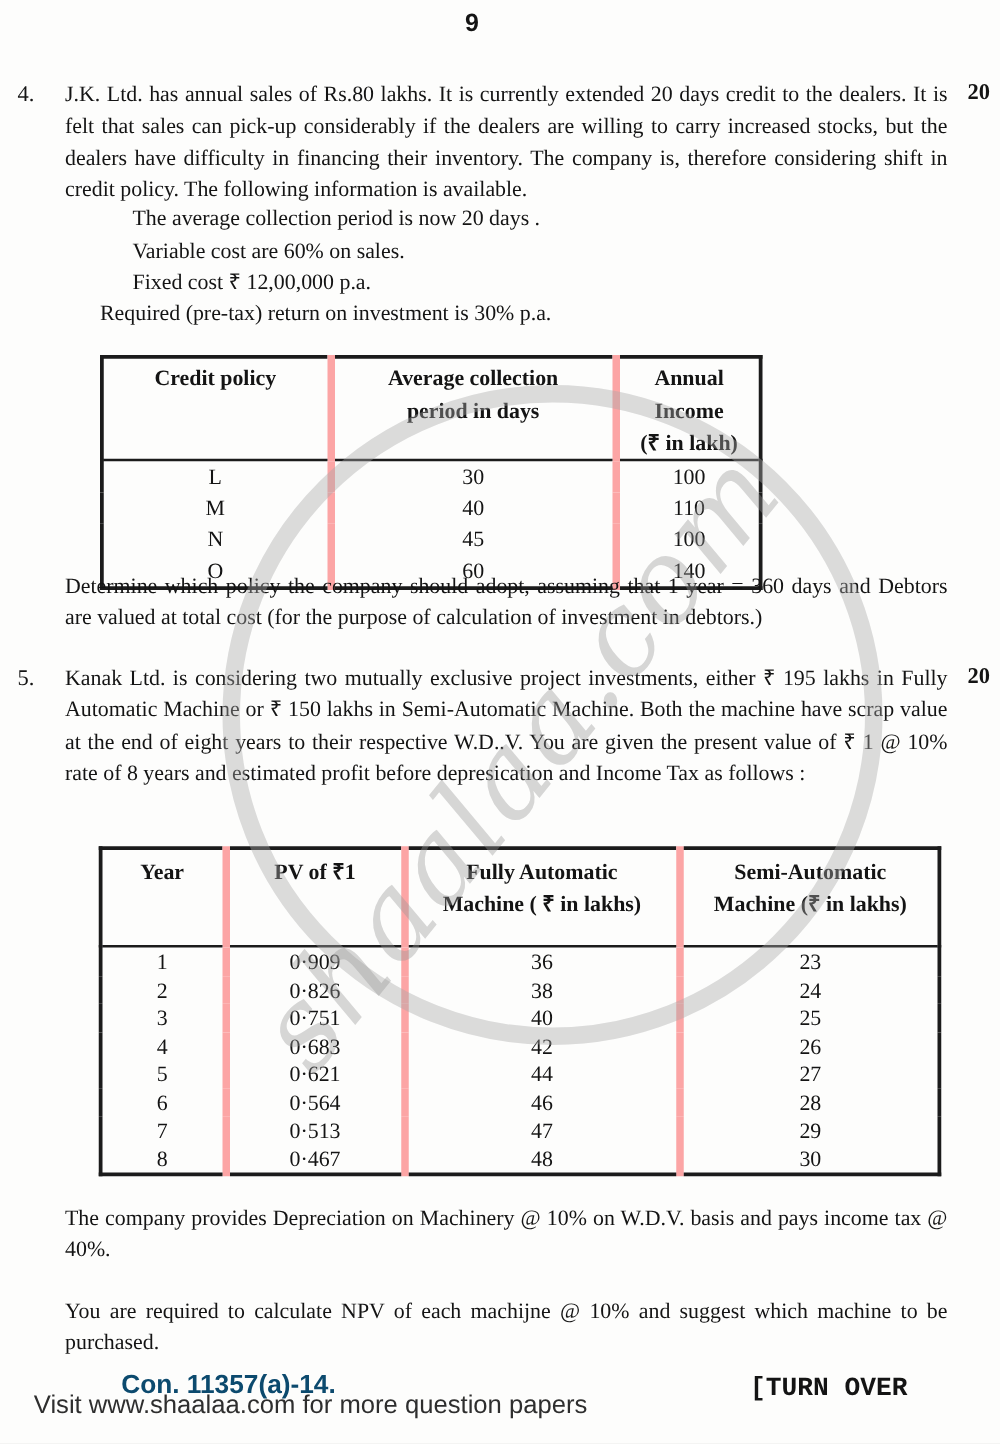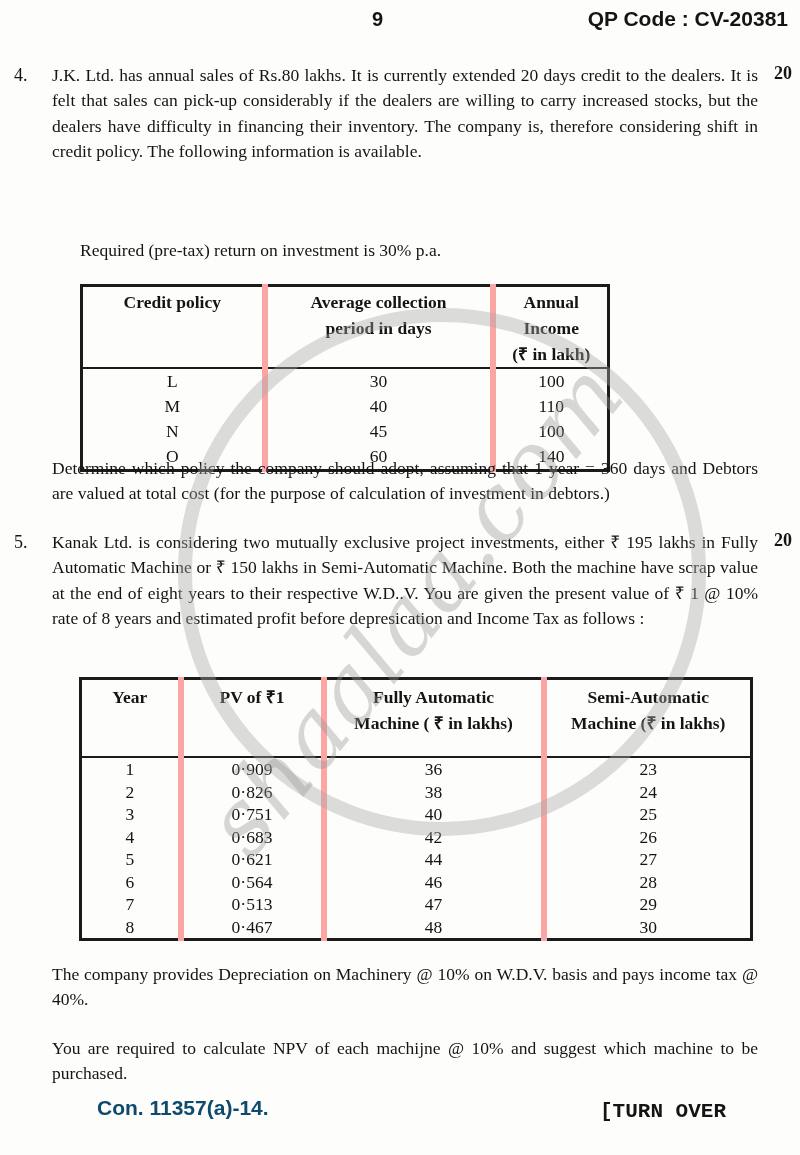--- a/index.html
+++ b/index.html
@@ -47,26 +47,30 @@
     font-size:92px;letter-spacing:2px;color:rgba(150,150,150,0.38);
     z-index:3;pointer-events:none;white-space:nowrap;
   }
 </style>
 </head>
 <body>
 
 <div class="page">
 
   <span class="abs pagenum">9</span>
-  <span class="abs qpcode">QP Code : CV-20381</span>
 
   <span class="abs qnum" style="top:65px">4.</span>
   <span class="abs marks" style="top:63px">20</span>
   <p class="abs para" style="top:63px">J.K. Ltd. has annual sales of Rs.80 lakhs. It is currently extended 20 days credit to the dealers. It is felt that sales can pick-up considerably if the dealers are willing to carry increased stocks, but the dealers have difficulty in financing their inventory. The company is, therefore considering shift in credit policy. The following information is available.</p>
 
+  <div class="abs" style="left:106px;top:162px">
+    <div class="infoline">The average collection period is now 20 days .</div>
+    <div class="infoline">Variable cost are 60% on sales.</div>
+    <div class="infoline">Fixed cost ₹ 12,00,000 p.a.</div>
+  </div>
   <div class="abs infoline" style="left:80px;top:238px">Required (pre-tax) return on investment is 30% p.a.</div>
 
   <table class="abs qtable t1" style="left:80px;top:284px;width:527px">
     <colgroup>
         <col style="width:183px">
         <col style="width:228px">
         <col style="width:116px">
       </colgroup>
     <tbody>
         <tr>
@@ -184,17 +188,18 @@
       <td>30</td>
     </tr>
   </tbody>
     </table>
 
   <p class="abs para" style="top:962px">The company provides Depreciation on Machinery @ 10% on W.D.V. basis and pays income tax @ 40%.</p>
   <p class="abs para" style="top:1036px">You are required to calculate NPV of each machijne @ 10% and suggest which machine to be purchased.</p>
 
   <span class="abs con">Con. 11357(a)-14.</span>
   <span class="abs turnover">[TURN OVER</span>
+  <span class="abs visit">Visit www.shaalaa.com for more question papers</span>
 
   <div class="abs wm-circle"></div>
   <div class="abs wm-text">shaalaa.com</div>
 
 </div>
 
 </body></html>

